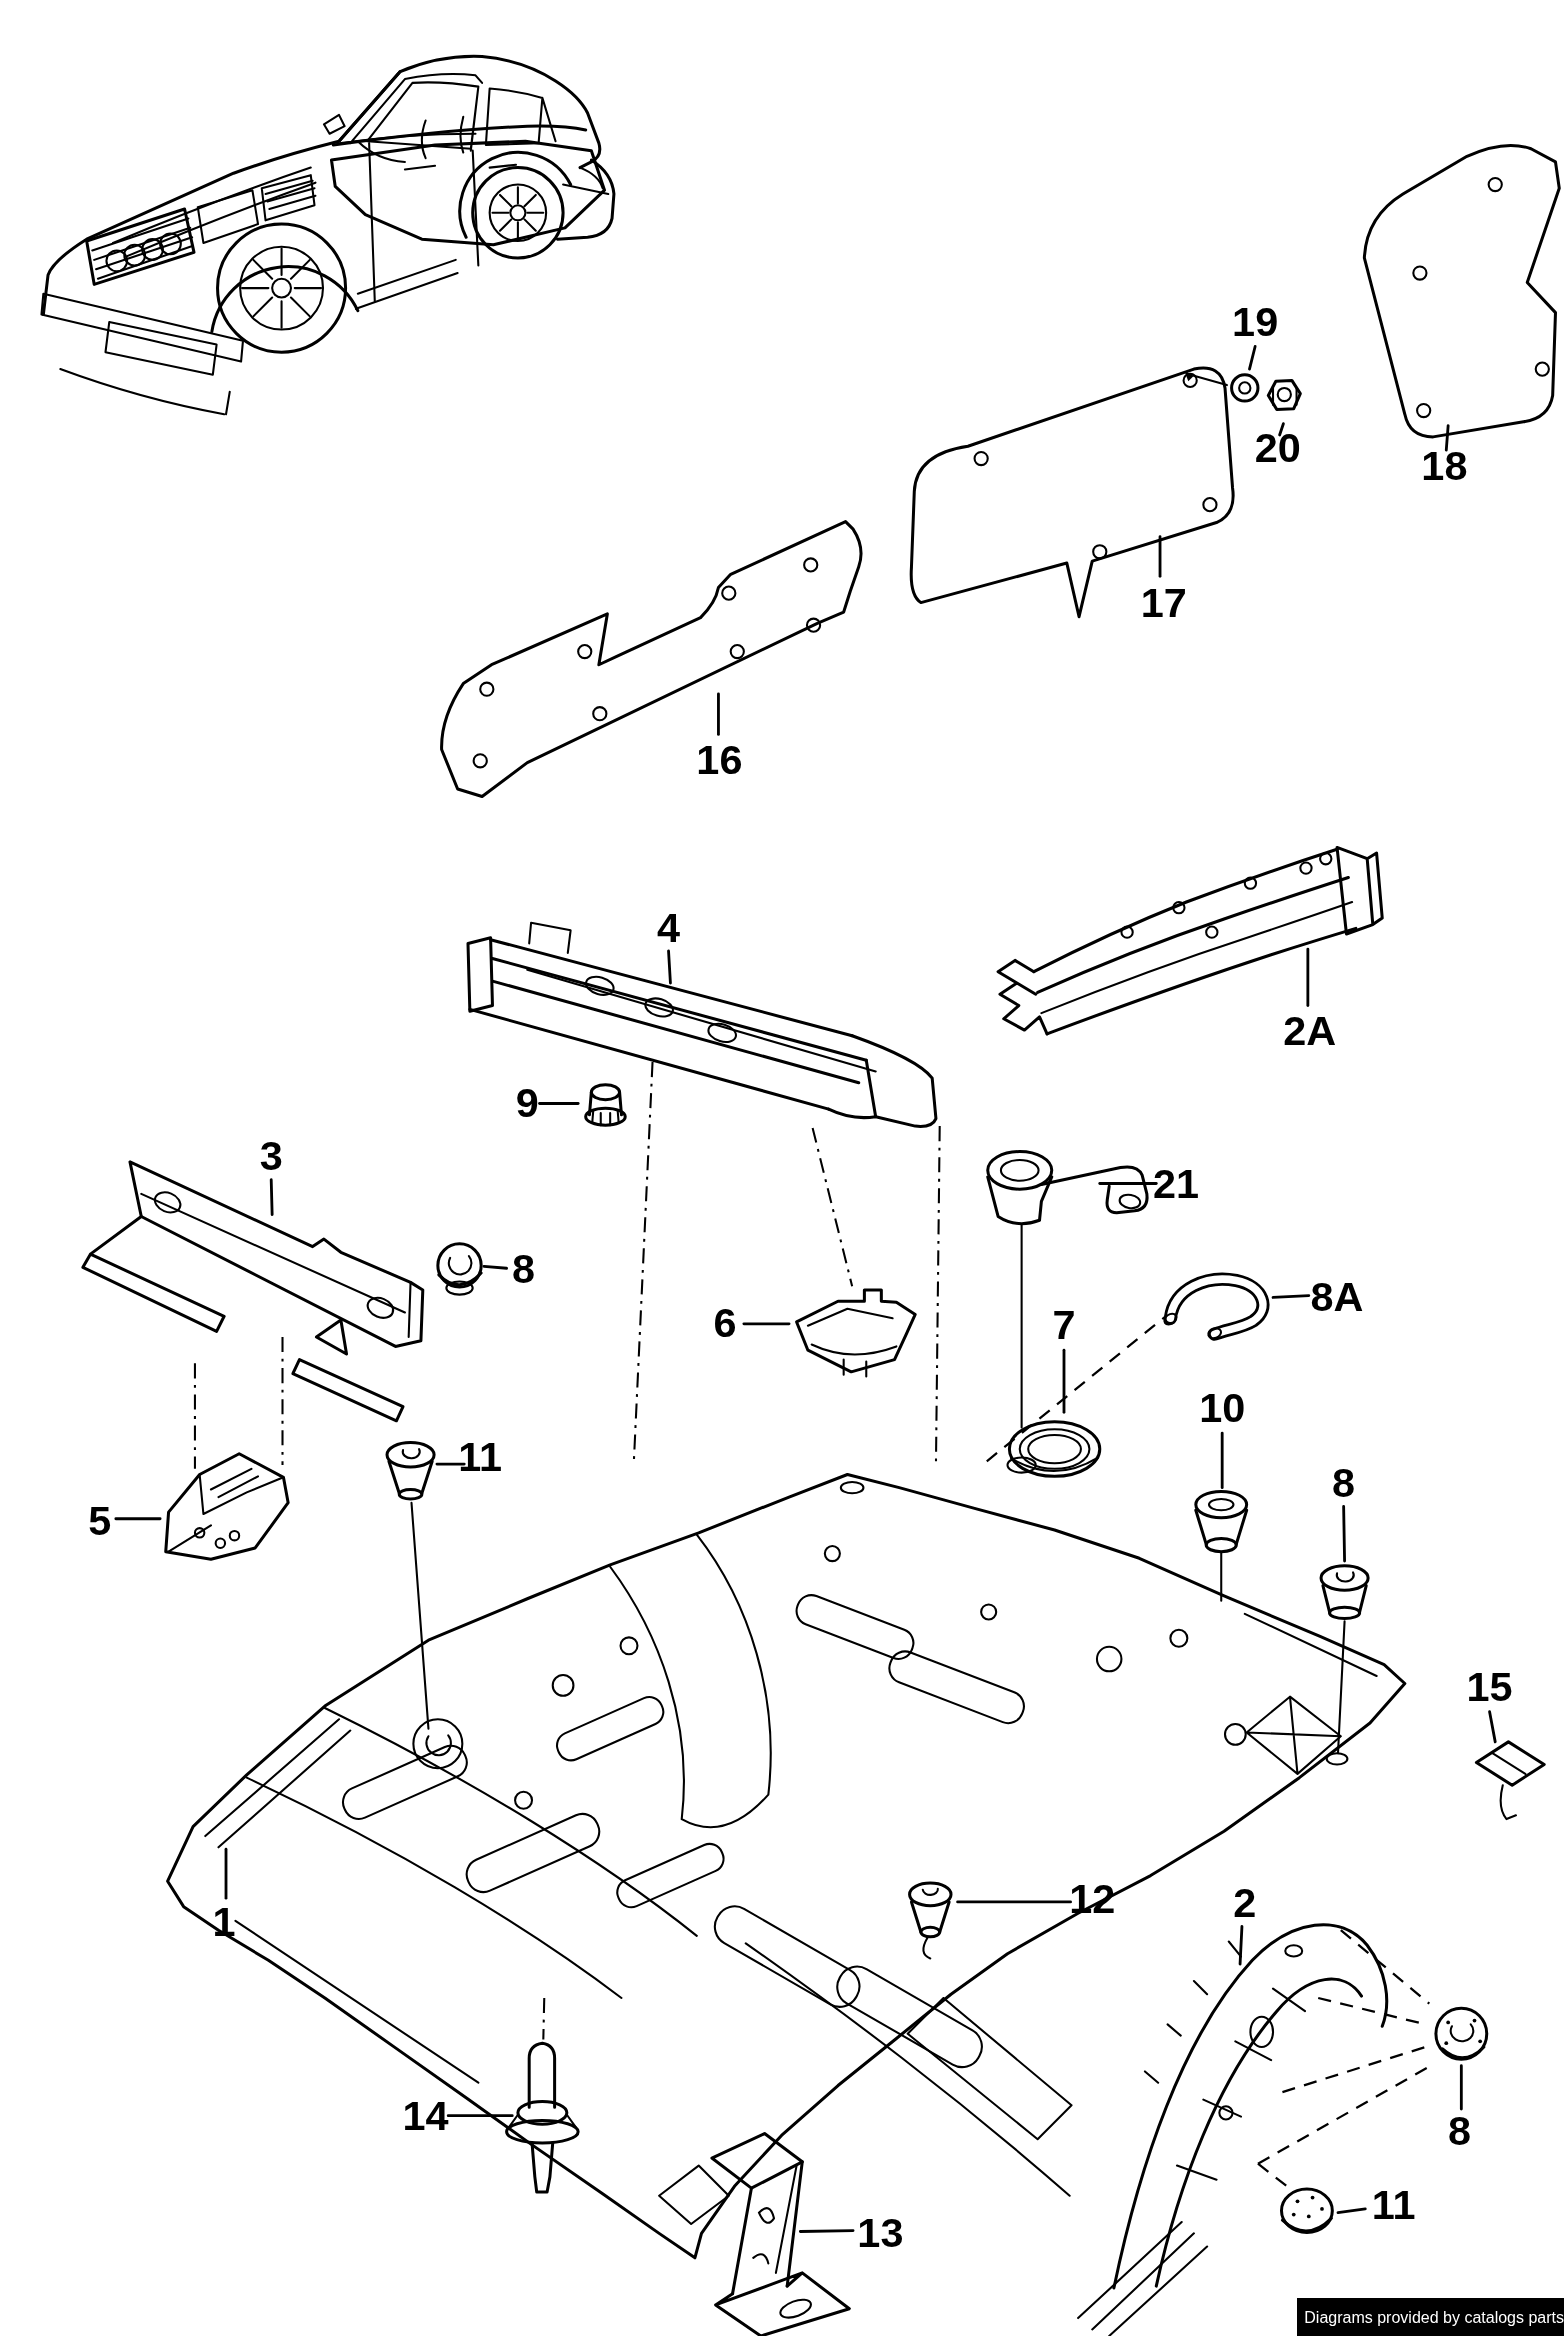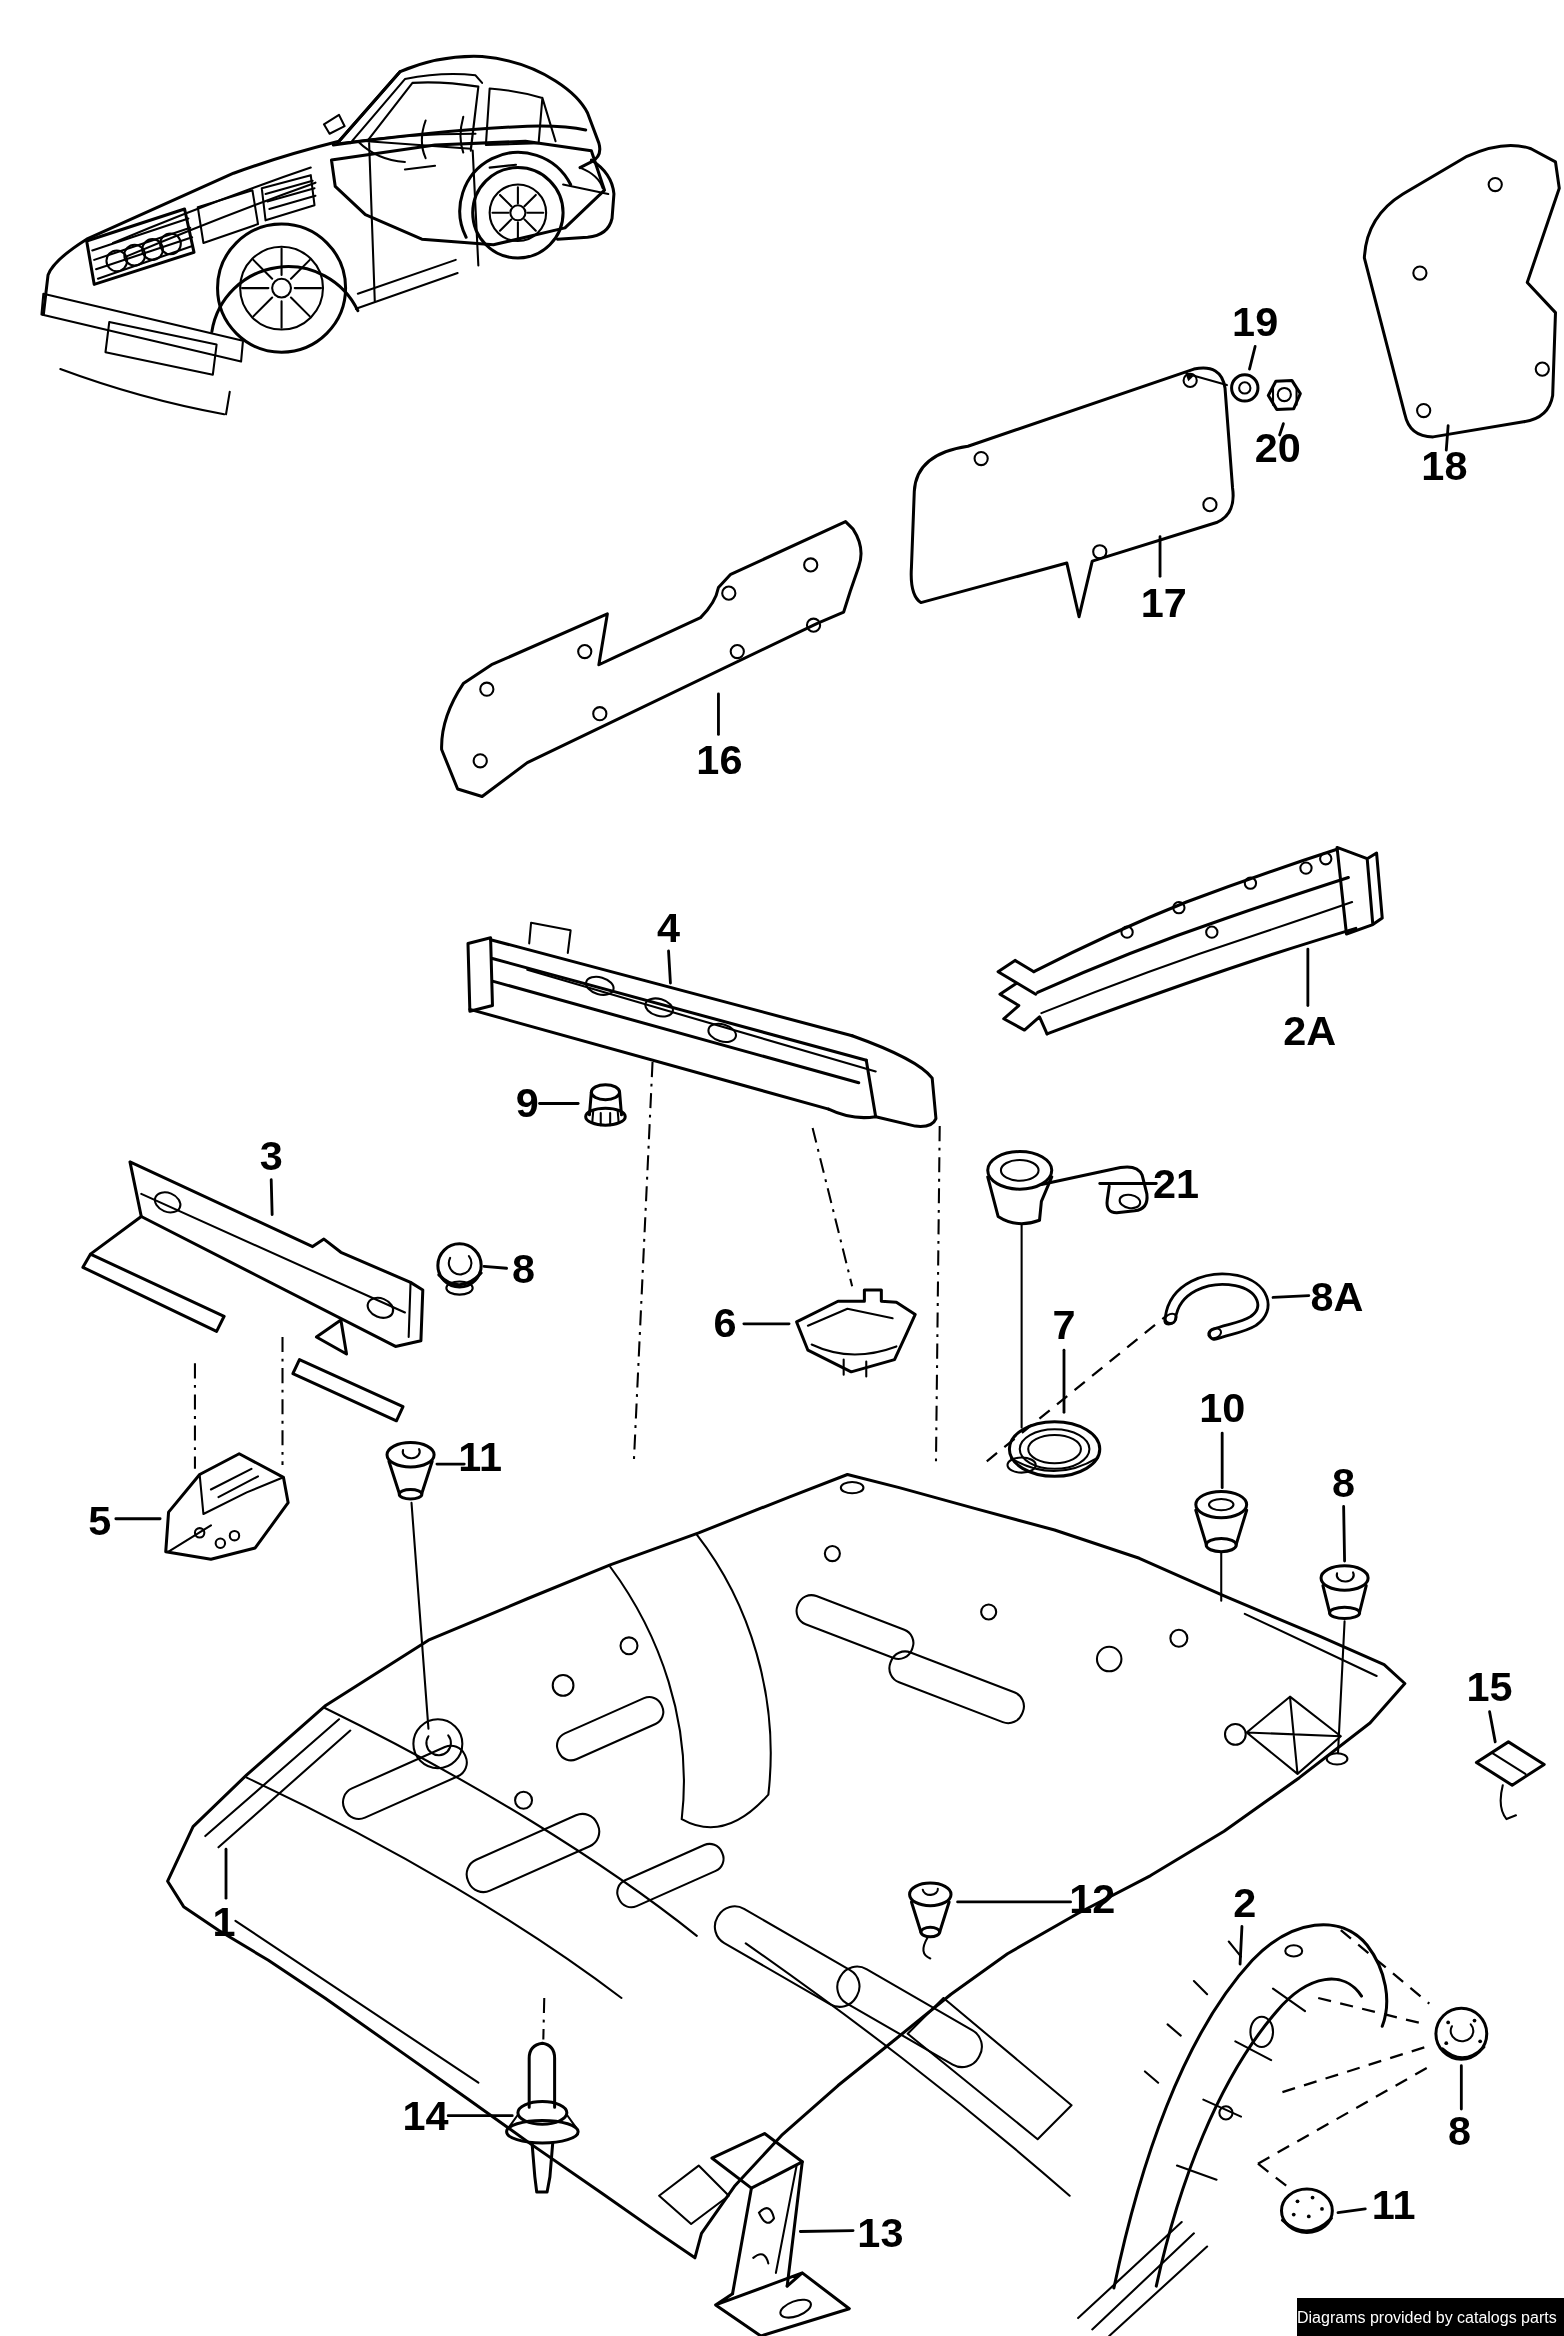--- a/index.html
+++ b/index.html
@@ -6,21 +6,21 @@
   .stage{position:relative;width:1564px;height:2336px;background:#fff;overflow:hidden;
          font-family:"Liberation Sans",sans-serif;}
   svg{position:absolute;left:0;top:0;}
   .s{fill:none;stroke:#000;stroke-width:3.2;stroke-linecap:round;stroke-linejoin:round;}
   .t{fill:none;stroke:#000;stroke-width:2.2;stroke-linecap:round;stroke-linejoin:round;}
   .ld{fill:none;stroke:#000;stroke-width:3;stroke-linecap:round;}
   .cl{fill:none;stroke:#000;stroke-width:2.2;stroke-dasharray:16 7 3 7;}
   .dsh{fill:none;stroke:#000;stroke-width:2.4;stroke-dasharray:14 10;}
   .lbl{font-family:"Liberation Sans",sans-serif;font-weight:700;font-size:44px;fill:#000;}
   .badge{position:absolute;left:1297px;top:2298px;width:267px;height:39px;background:#000;
-         color:#fff;display:flex;align-items:center;justify-content:flex-start;
+         color:#fff;display:flex;align-items:center;justify-content:flex-end;
          font-size:16px;white-space:nowrap;font-family:"Liberation Sans",sans-serif;}
 </style>
 </head>
 <body>
 
 <div class="stage">
 <svg width="1564" height="2336" viewBox="0 0 1661 2481">
   <defs>
     <pattern id="hatch" width="7" height="7" patternUnits="userSpaceOnUse" patternTransform="rotate(38)">
       <rect width="7" height="7" fill="#fff"></rect>

